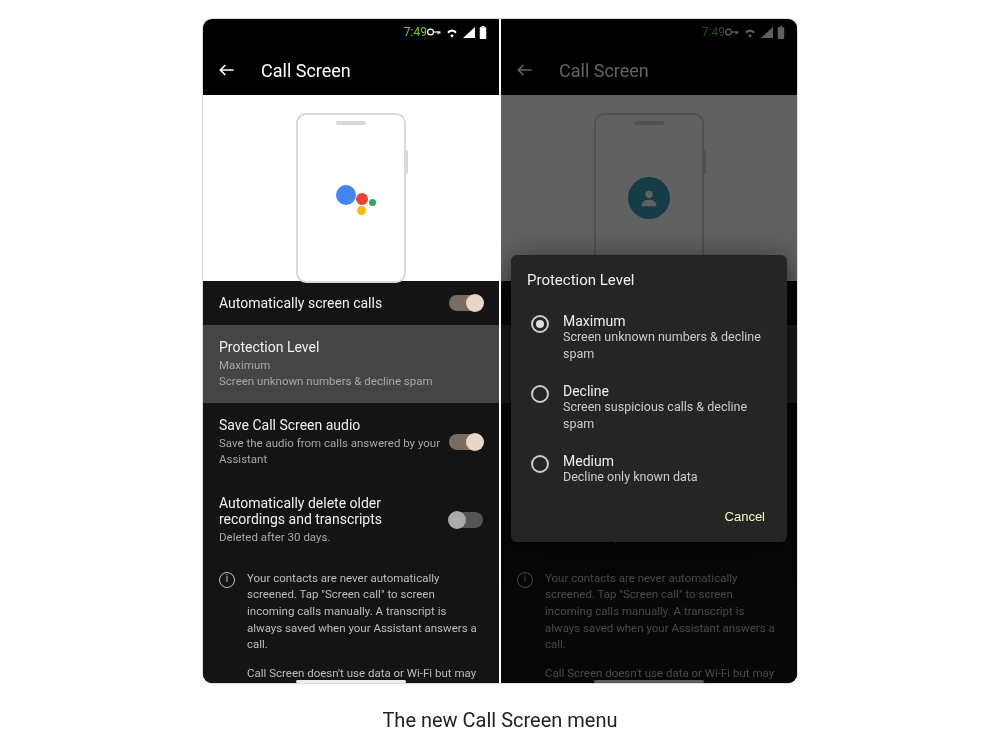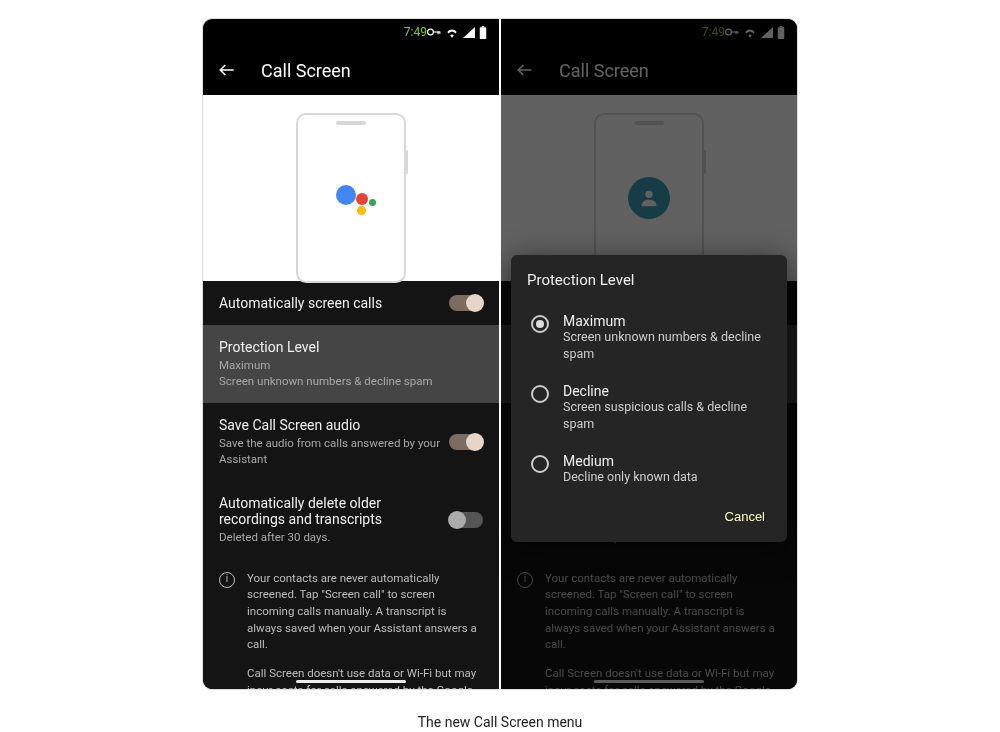--- a/index.html
+++ b/index.html
@@ -150,21 +150,21 @@
   .radio-text .r-label { font-size:14px; }
   .radio-text .r-sub { font-size:12.5px; color:#ccc; line-height:1.35; }
   .dialog-actions {
     display:flex; justify-content:flex-end; padding-top:6px;
   }
   .dialog-actions button {
     background:none; border:none; color:#fef9c3; font-size:13px;
     padding:8px 10px; cursor:pointer;
   }
   .caption {
-    font-size:14px; color:#222; margin-top:24px;
+    font-size:20px; color:#222; margin-top:24px;
   }
 </style>
 </head>
 <body>
 
 <div class="screens">
 
   <div class="phone">
     <div class="status-bar">
       <span>7:49</span>

